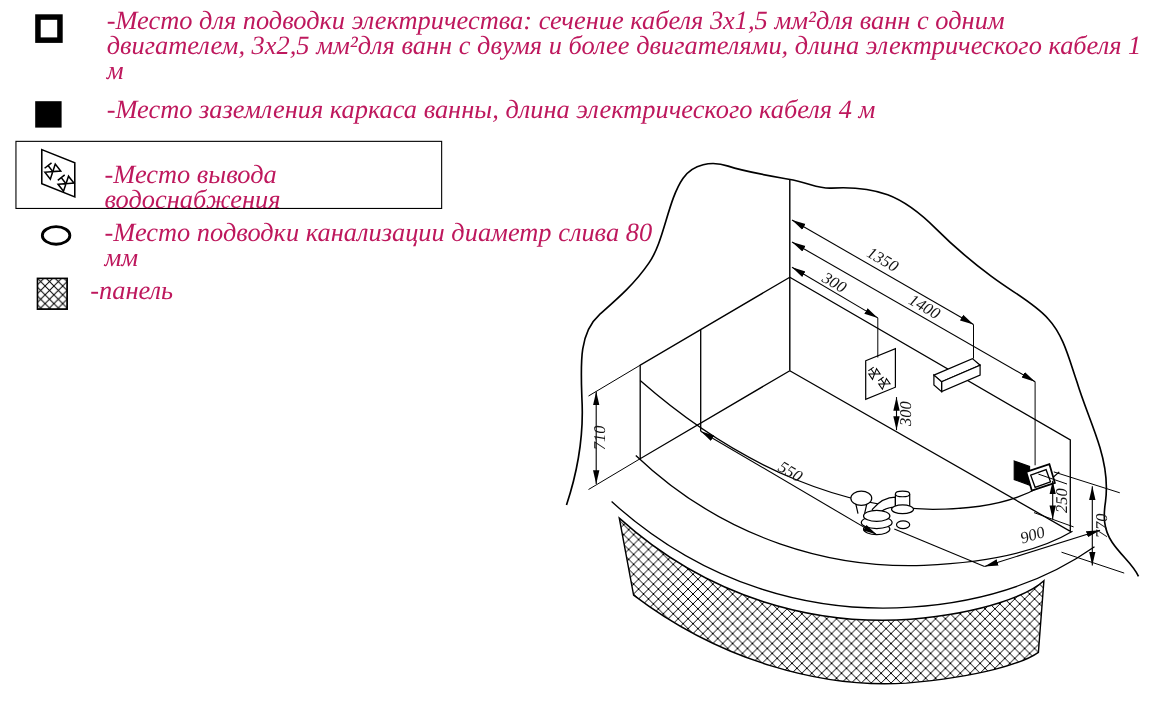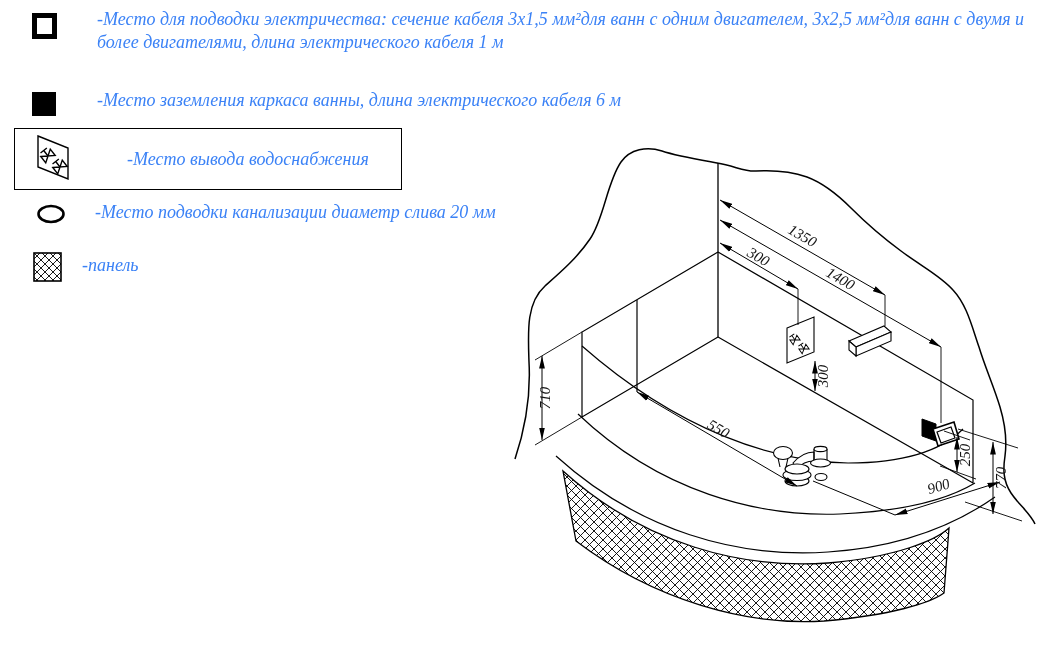--- a/index.html
+++ b/index.html
@@ -7,23 +7,23 @@
     position:relative;
     width:1046px;height:658px;
     background:#ffffff;
     font-family:"Liberation Serif", serif;
     overflow:hidden;
   }
   .legend-row{position:absolute;left:0;top:0;width:1046px;}
   .legend-label{
     position:absolute;
     font-style:italic;
-    font-size:18px;
+    font-size:24px;
     line-height:23px;
-    color:#3b82f6;
+    color:#be185d;
     white-space:normal;
   }
   .icon-hollow-square{
     position:absolute;left:32px;top:13px;
     width:25px;height:26px;box-sizing:border-box;
     border:5.5px solid #000;background:#fff;
   }
   .icon-filled-square{
     position:absolute;left:32px;top:92px;
     width:24px;height:24px;background:#000;
@@ -46,46 +46,46 @@
 
 <div class="page">
 
   <div class="legend-row">
     <div class="icon-hollow-square"></div>
     <div class="legend-label" style="left:97px;top:8px;width:945px;">-Место для подводки электричества: сечение кабеля 3х1,5 мм²для ванн с одним двигателем, 3х2,5 мм²для ванн с двумя и более двигателями, длина электрического кабеля 1 м</div>
   </div>
 
   <div class="legend-row">
     <div class="icon-filled-square"></div>
-    <div class="legend-label" style="left:97px;top:89px;width:945px;">-Место заземления каркаса ванны, длина электрического кабеля 6 м</div>
+    <div class="legend-label" style="left:97px;top:89px;width:945px;">-Место заземления каркаса ванны, длина электрического кабеля 4 м</div>
   </div>
 
   <div class="legend-row">
     <div class="legend-box"></div>
     <svg style="position:absolute;left:32px;top:133px;" width="52" height="54" viewBox="0 0 52 54">
       <g stroke="#000" stroke-width="1.4" fill="none">
         <path d="M6,3 L36,15 L36,46 L6,34 Z" fill="#fff"></path>
         <g transform="translate(16,23) rotate(-38)">
           <path d="M-6,-4 L0,0 L-6,4 Z M6,-4 L0,0 L6,4 Z" fill="#fff"></path>
           <path d="M0,0 L0,-7 M-4,-7 L4,-7"></path>
         </g>
         <g transform="translate(28,34) rotate(-38)">
           <path d="M-6,-4 L0,0 L-6,4 Z M6,-4 L0,0 L6,4 Z" fill="#fff"></path>
           <path d="M0,0 L0,-7 M-4,-7 L4,-7"></path>
         </g>
       </g>
     </svg>
-    <div class="legend-label" style="left:95px;top:148px;width:320px;margin-left:32px;">-Место вывода водоснабжения</div>
+    <div class="legend-label" style="left:95px;top:148px;width:320px;">-Место вывода водоснабжения</div>
   </div>
 
   <div class="legend-row">
     <svg style="position:absolute;left:36px;top:203px;" width="30" height="22" viewBox="0 0 30 22">
       <ellipse cx="15" cy="11" rx="12.5" ry="8" fill="#fff" stroke="#000" stroke-width="2.6"></ellipse>
     </svg>
-    <div class="legend-label" style="left:95px;top:201px;width:520px;">-Место подводки канализации диаметр слива 20 мм</div>
+    <div class="legend-label" style="left:95px;top:201px;width:520px;">-Место подводки канализации диаметр слива 80 мм</div>
   </div>
 
   <div class="legend-row">
     <svg style="position:absolute;left:33px;top:252px;" width="29" height="30" viewBox="0 0 29 30">
       <defs>
         <pattern id="xh-icon" width="8" height="8" patternUnits="userSpaceOnUse">
           <path d="M0,8 L8,0 M0,0 L8,8" stroke="#000" stroke-width="0.9" fill="none"></path>
         </pattern>
       </defs>
       <rect x="1" y="1" width="27" height="28" fill="url(#xh-icon)" stroke="#000" stroke-width="1.6"></rect>

